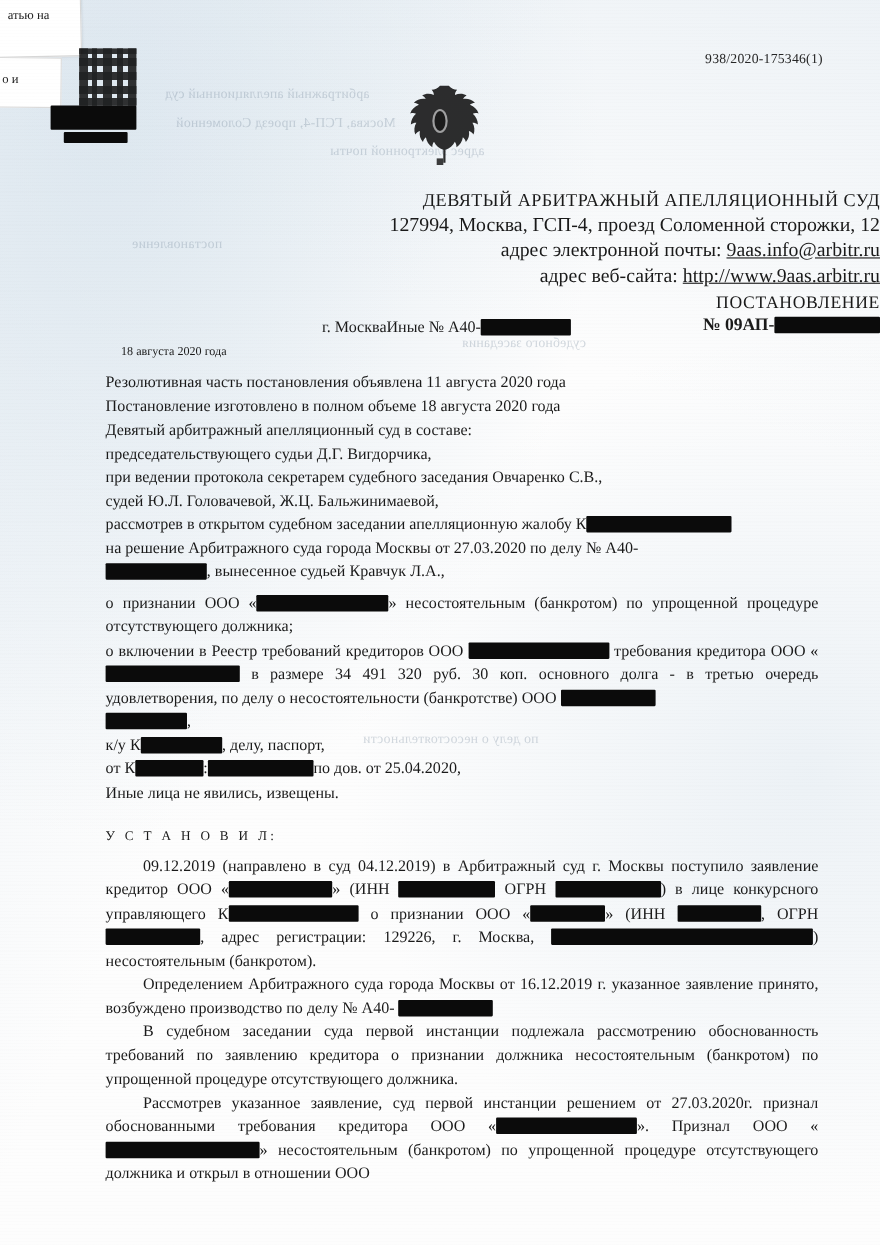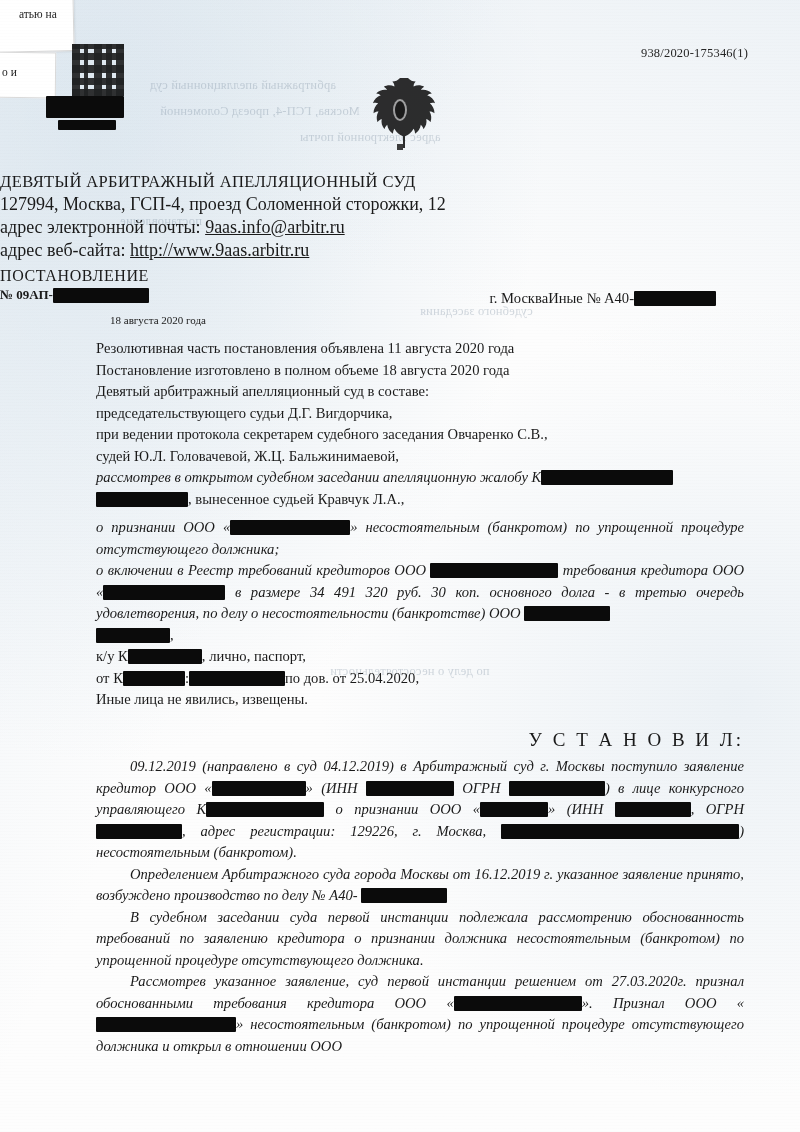--- a/index.html
+++ b/index.html
@@ -119,21 +119,21 @@
     transform: translateX(-50%);
     width: 74px;
     height: 78px;
   }
 
   .header {
     position: absolute;
     left: 0;
     right: 0;
     top: 172px;
-    text-align: left;
+    text-align: right;
   }
   .court-name {
     font-size: 16.5px;
     letter-spacing: .4px;
     font-weight: 400;
   }
   .court-addr, .court-mail, .court-site {
     font-size: 18px;
     margin-top: 2px;
   }
@@ -141,70 +141,70 @@
   .court-mail .ul, .court-site .ul {
     text-decoration: underline;
     color: #1a1a1a;
   }
   .post-title {
     font-size: 16px;
     margin-top: 6px;
     letter-spacing: .6px;
   }
   .post-num {
-    font-size: 13px;
+    font-size: 16px;
     font-weight: bold;
     margin-top: 2px;
   }
 
   .body {
     position: absolute;
     left: 96px;
     right: 56px;
     top: 288px;
     font-size: 14.6px;
     line-height: 21.5px;
     text-align: justify;
   }
   .row-between {
     display: flex;
-    justify-content: flex-end;
+    justify-content: center;
     align-items: baseline;
   }
   .city { font-size: 14.6px; }
   .case { font-size: 14.6px; padding-right: 28px; }
   .date-line { margin-top: 0; padding-left: 14px; font-size: 11px; }
   .p { margin-top: 0; }
   .mt10 { }
   .mt6 { margin-top: 7px; }
   .indent { text-indent: 34px; }
   .ustanovil {
-    text-align: right;
+    text-align: left;
     letter-spacing: 3px;
-    font-size: 19px;
+    font-size: 12px;
     margin-top: 18px;
     margin-bottom: 6px;
   }
-  .just { text-align: justify; text-align-last: left; font-style: italic; }
+  .just { text-align: justify; text-align-last: left; }
 </style>
 </head>
 <body>
 
 <div class="page">
 
   <div class="ghost" style="left:150px; top:74px;">арбитражный апелляционный суд</div>
   <div class="ghost" style="left:160px; top:100px;">Москва, ГСП-4, проезд Соломенной</div>
   <div class="ghost" style="left:300px; top:126px;">адрес электронной почты</div>
   <div class="ghost" style="left:120px; top:210px;">постановление</div>
   <div class="ghost" style="left:420px; top:300px;">судебного заседания</div>
   <div class="ghost" style="left:330px; top:660px;">по делу о несостоятельности</div>
 
   <div class="sticker"></div>
   <div class="sticker2"></div>
-  <div class="sticker-text" style="left:19px; top:8px;">атью на</div>
+  <div class="sticker-text" style="left:7px; top:8px;">атью на</div>
   <div class="sticker-text" style="left:2px; top:66px;">о и</div>
 
   <div class="qr"></div>
   <div class="redact" style="position:absolute; left:46px; top:96px; width:78px; height:22px;"></div>
   <div class="redact" style="position:absolute; left:58px; top:120px; width:58px; height:10px;"></div>
 
   <div class="doc-number">938/2020-175346(1)</div>
 
   <div class="emblem">
     <svg viewBox="0 0 74 78" width="74" height="78" aria-hidden="true">
@@ -252,38 +252,41 @@
 
     <div class="p mt10">Девятый арбитражный апелляционный суд в составе:</div>
     <div class="p">председательствующего судьи Д.Г. Вигдорчика,</div>
     <div class="p">при ведении протокола секретарем судебного заседания Овчаренко С.В.,</div>
     <div class="p">судей Ю.Л. Головачевой, Ж.Ц. Бальжинимаевой,</div>
 
     <div class="p just">
       <span>рассмотрев в открытом судебном заседании апелляционную жалобу К</span><span class="redact tall" style="width:132px;"></span>
     </div>
 
+    <div class="p just">
+      <span>на решение Арбитражного суда города Москвы от 27.03.2020 по делу № А40-</span>
+    </div>
     <div class="p">
       <span class="redact tall" style="width:92px;"></span><span>, вынесенное судьей Кравчук Л.А.,</span>
     </div>
 
     <div class="p mt6 just">
       <span>о признании ООО «</span><span class="redact tall" style="width:120px;"></span><span>» несостоятельным (банкротом) по упрощенной процедуре отсутствующего должника;</span>
     </div>
 
 
     <div class="p just">
       <span>о включении в Реестр требований кредиторов ООО</span> <span class="redact tall" style="width:128px;"></span> <span>требования кредитора ООО «</span><span class="redact tall" style="width:122px;"></span> <span>в размере 34 491 320 руб. 30 коп. основного долга - в третью очередь удовлетворения, по делу о несостоятельности (банкротстве) ООО</span> <span class="redact tall" style="width:86px;"></span>
     </div>
     <div class="p">
       <span class="redact tall" style="width:74px;"></span>,
     </div>
 
     <div class="p">
-      <span>к/у К</span><span class="redact tall" style="width:74px;"></span><span>, лично, паспорт,</span>
+      <span>к/у К</span><span class="redact tall" style="width:74px;"></span><span>, делу, паспорт,</span>
     </div>
     <div class="p">
       <span>от К</span><span class="redact tall" style="width:62px;"></span>:<span class="redact tall" style="width:96px;"></span><span>по дов. от 25.04.2020,</span>
     </div>
     <div class="p">Иные лица не явились, извещены.</div>
 
     <div class="ustanovil">У С Т А Н О В И Л:</div>
 
     <div class="p indent just">
       <span>09.12.2019 (направлено в суд 04.12.2019) в Арбитражный суд г. Москвы поступило заявление кредитор ООО «</span><span class="redact tall" style="width:94px;"></span><span>» (ИНН</span> <span class="redact tall" style="width:88px;"></span> <span>ОГРН</span> <span class="redact tall" style="width:96px;"></span><span>) в лице конкурсного управляющего К</span><span class="redact tall" style="width:118px;"></span> <span>о признании ООО «</span><span class="redact tall" style="width:68px;"></span><span>» (ИНН</span> <span class="redact tall" style="width:76px;"></span><span>, ОГРН</span> <span class="redact tall" style="width:86px;"></span><span>, адрес регистрации: 129226, г. Москва,</span> <span class="redact tall" style="width:238px;"></span><span>) несостоятельным (банкротом).</span>

